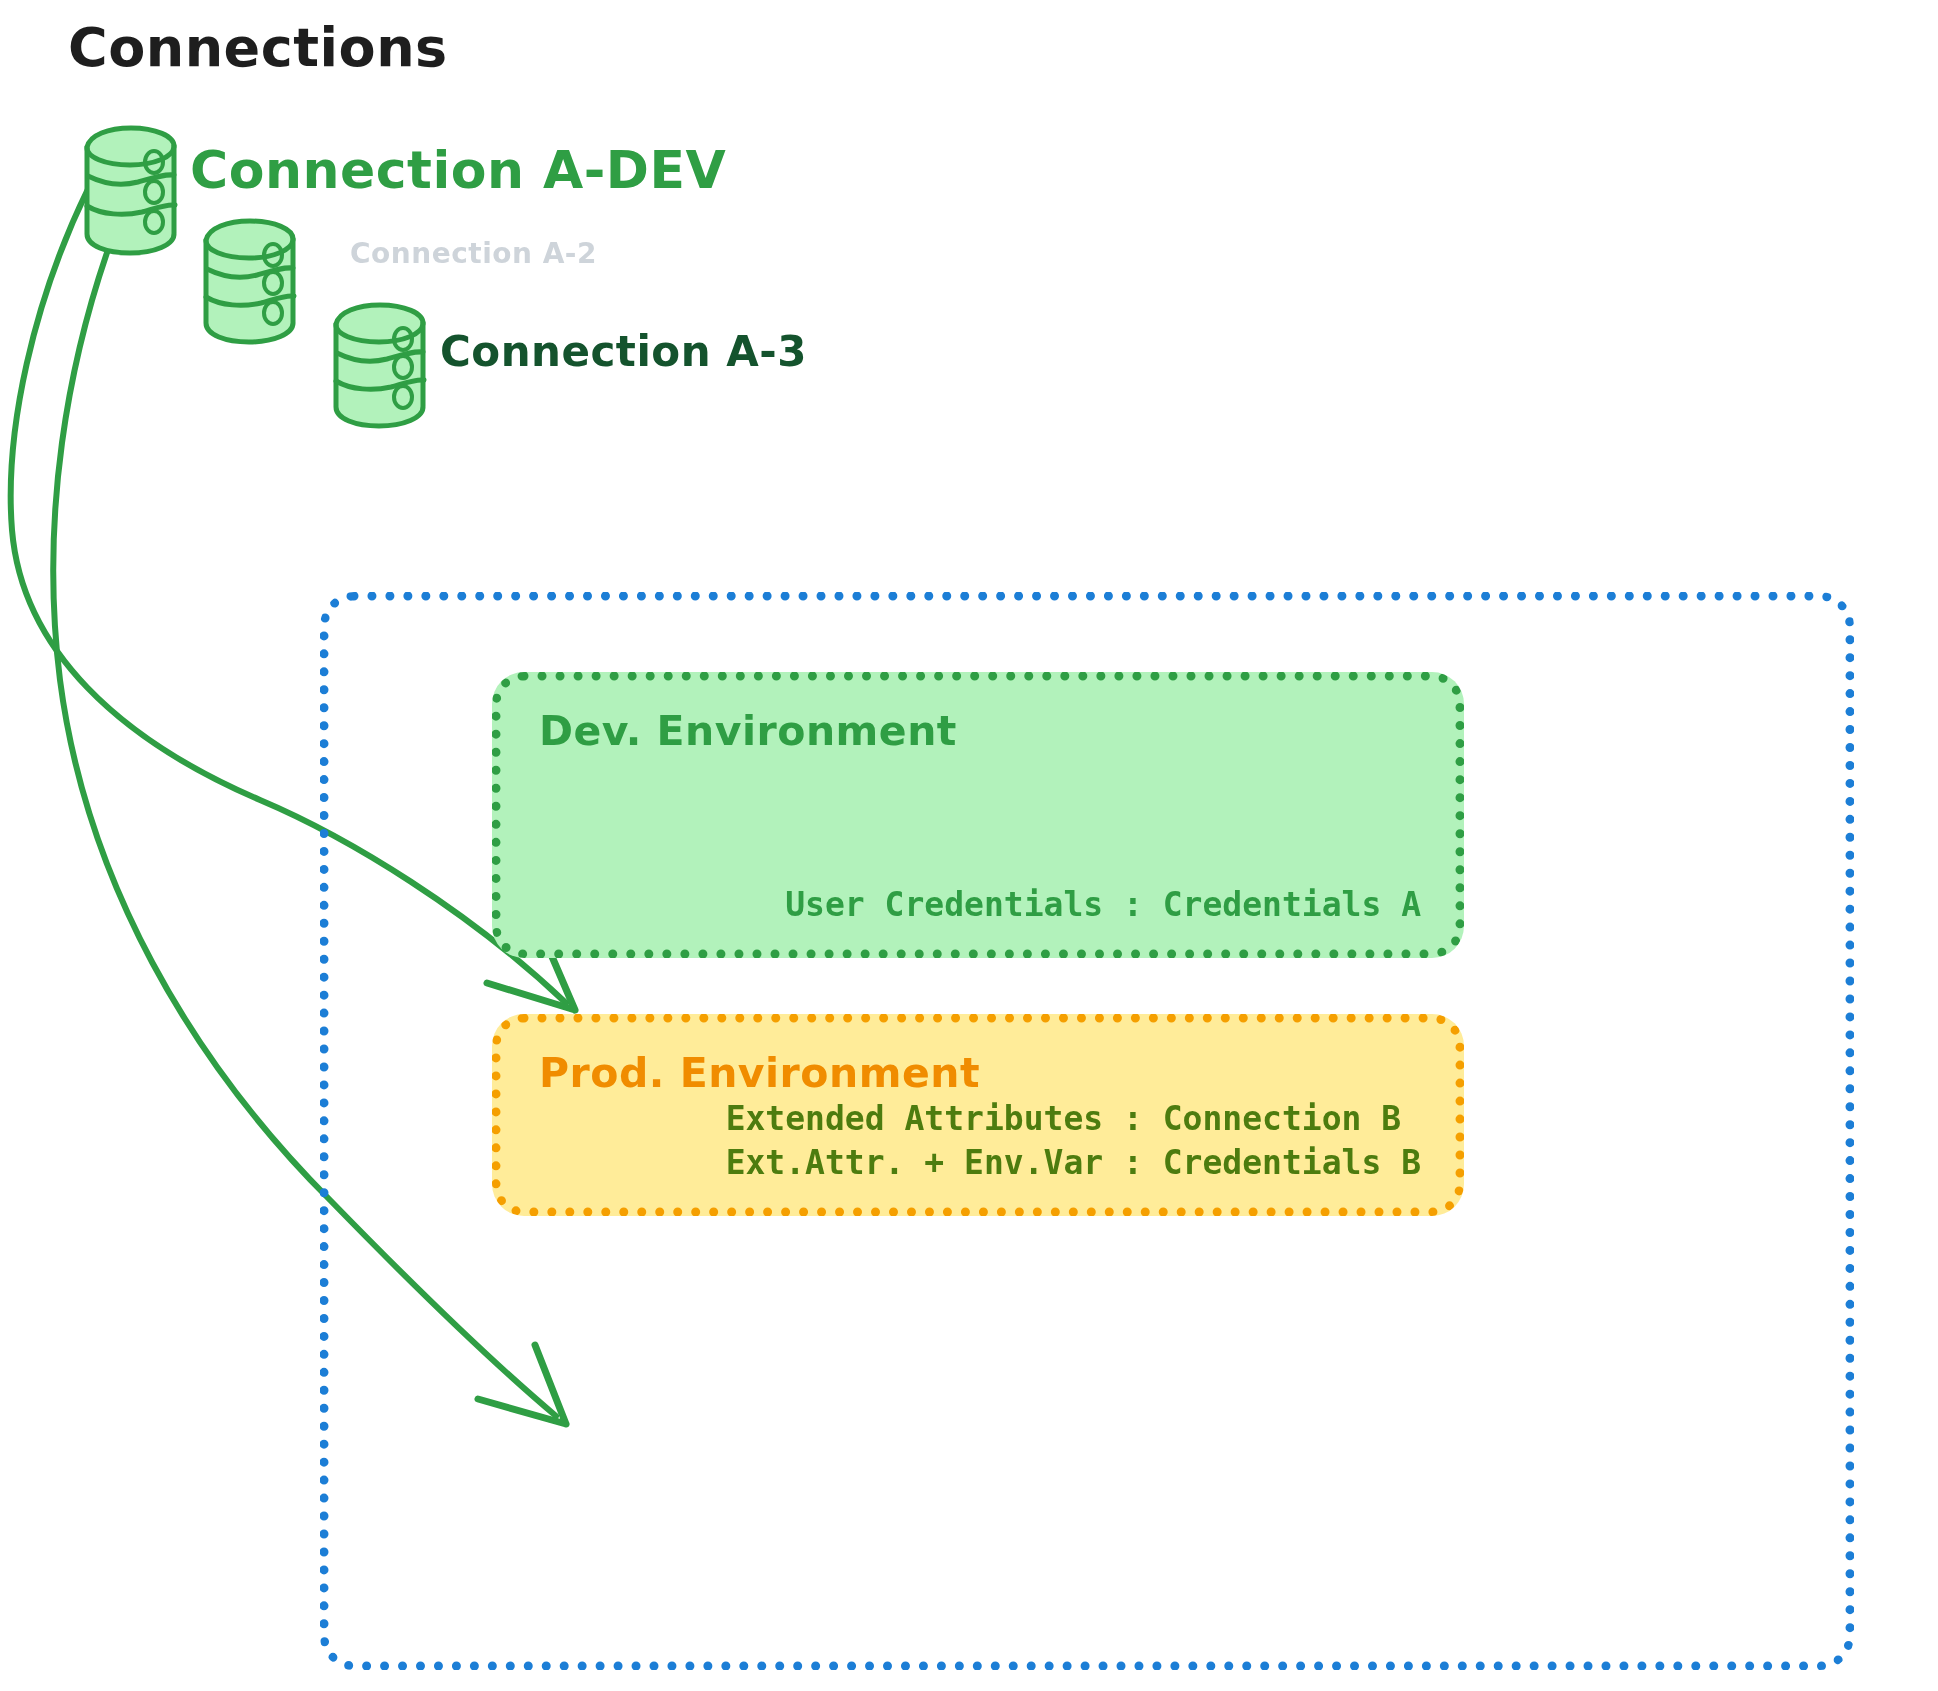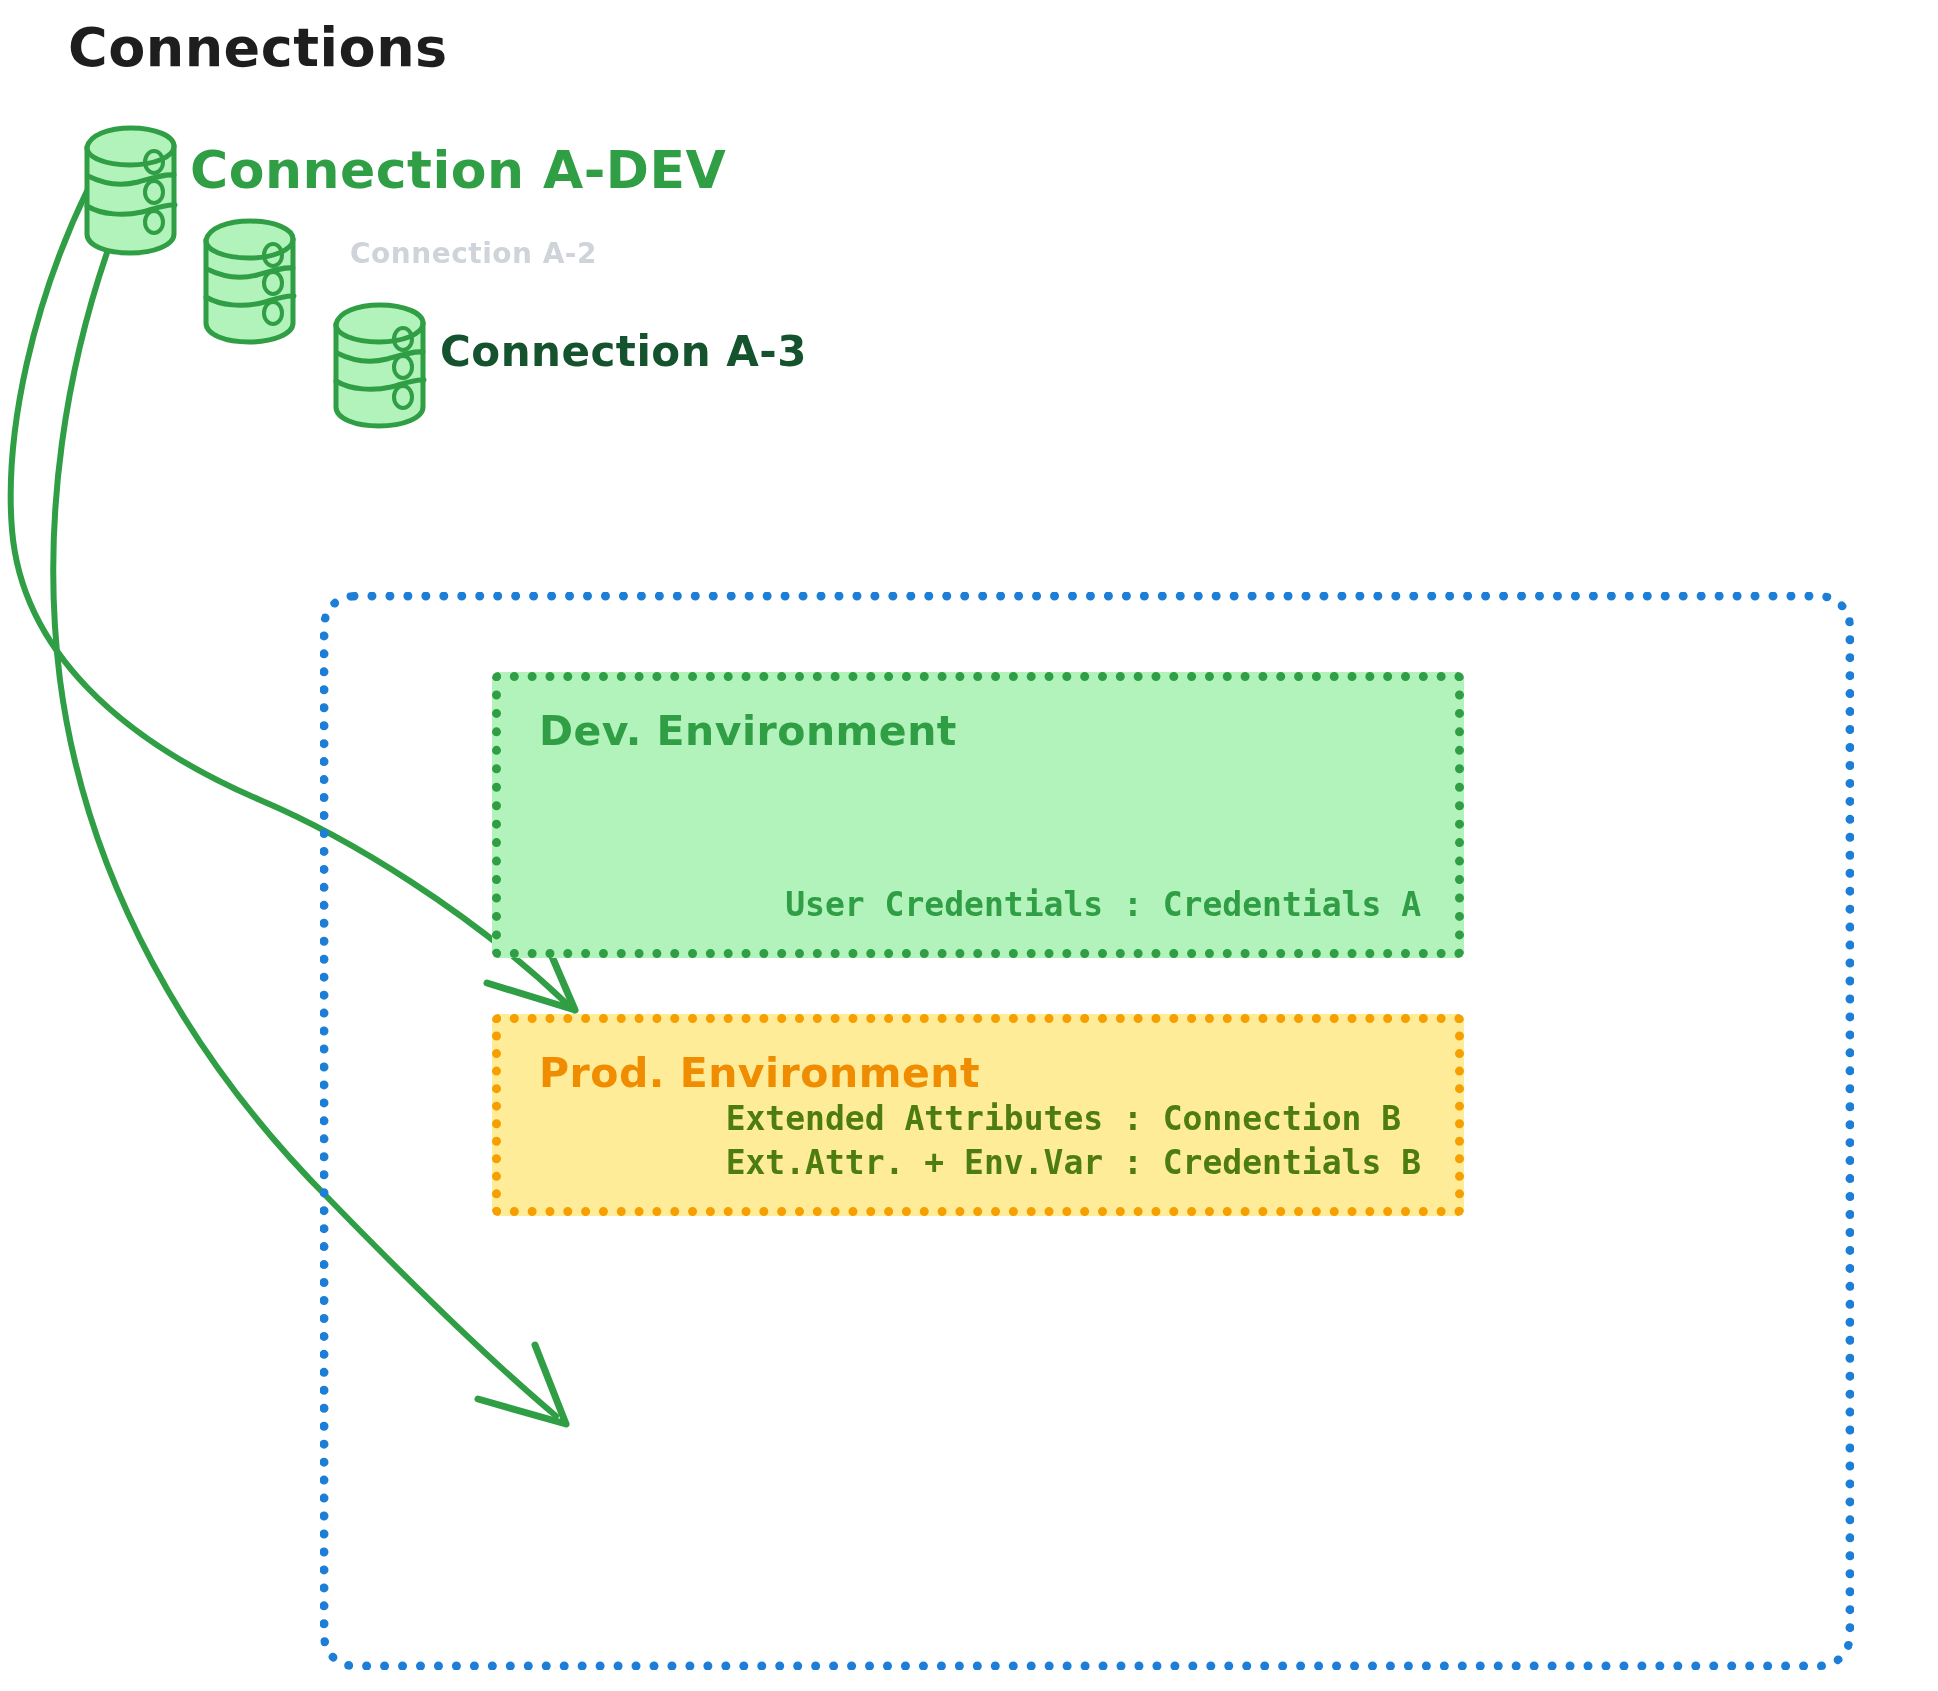--- a/index.html
+++ b/index.html
@@ -37,21 +37,21 @@
   }
 
   
   #project-box{
     position:absolute;left:320px;top:592px;width:1534px;height:1078px;
     border:9px dotted #1c7ed6;border-radius:34px;box-sizing:border-box;
   }
 
   
   .env-card{
-    position:absolute;box-sizing:border-box;border-radius:6px;
+    position:absolute;box-sizing:border-box;border-radius:32px;
   }
   #dev-env{
     left:492px;top:672px;width:972px;height:286px;
     background:#b2f2bb;border:9px dotted #2f9e44;
   }
   #prod-env{
     left:492px;top:1014px;width:972px;height:202px;
     background:#ffec99;border:9px dotted #f59f00;
   }
   .env-title{position:absolute;left:38px;top:26px;font-size:41px;white-space:nowrap;}

